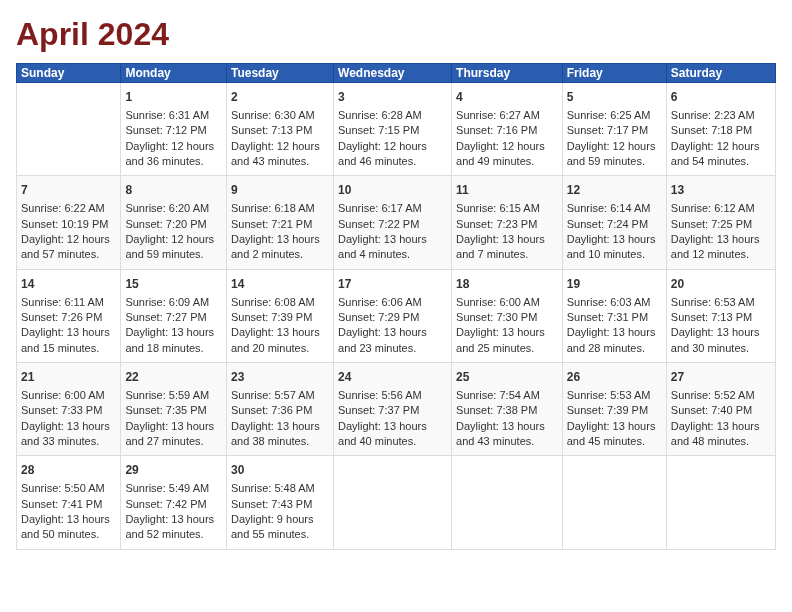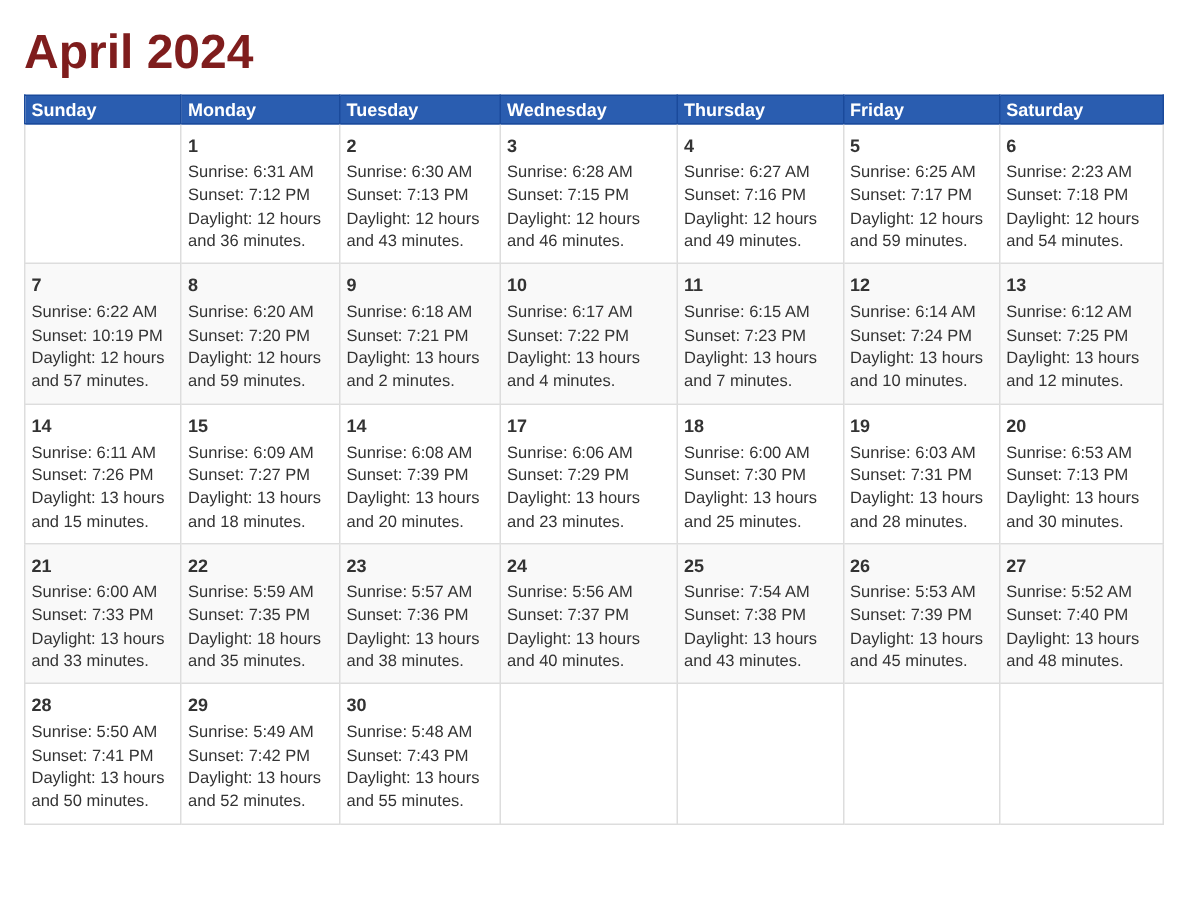--- a/index.html
+++ b/index.html
@@ -228,21 +228,21 @@
         <td>
         <span class="day-num">21</span>
         <span>Sunrise: 6:00 AM</span><br>
         <span>Sunset: 7:33 PM</span><br>
         <span>Daylight: 13 hours and 33 minutes.</span>
       </td>
         <td>
         <span class="day-num">22</span>
         <span>Sunrise: 5:59 AM</span><br>
         <span>Sunset: 7:35 PM</span><br>
-        <span>Daylight: 18 hours and 35 minutes.</span>
+        <span>Daylight: 13 hours and 27 minutes.</span>
       </td>
         <td>
         <span class="day-num">23</span>
         <span>Sunrise: 5:57 AM</span><br>
         <span>Sunset: 7:36 PM</span><br>
         <span>Daylight: 13 hours and 38 minutes.</span>
       </td>
         <td>
         <span class="day-num">24</span>
         <span>Sunrise: 5:56 AM</span><br>
@@ -278,21 +278,21 @@
         <td>
         <span class="day-num">29</span>
         <span>Sunrise: 5:49 AM</span><br>
         <span>Sunset: 7:42 PM</span><br>
         <span>Daylight: 13 hours and 52 minutes.</span>
       </td>
         <td>
         <span class="day-num">30</span>
         <span>Sunrise: 5:48 AM</span><br>
         <span>Sunset: 7:43 PM</span><br>
-        <span>Daylight: 13 hours and 55 minutes.</span>
+        <span>Daylight: 9 hours and 55 minutes.</span>
       </td>
         <td></td>
         <td></td>
         <td></td>
         <td></td>
       </tr>
     </tbody>
 </table>
 
 </body></html>

